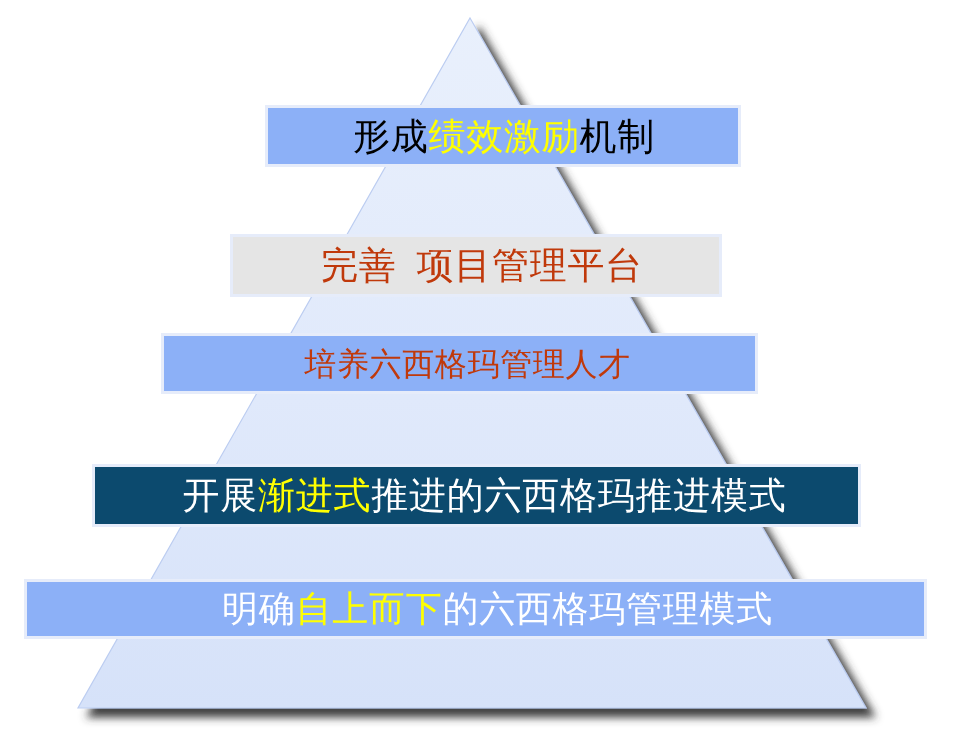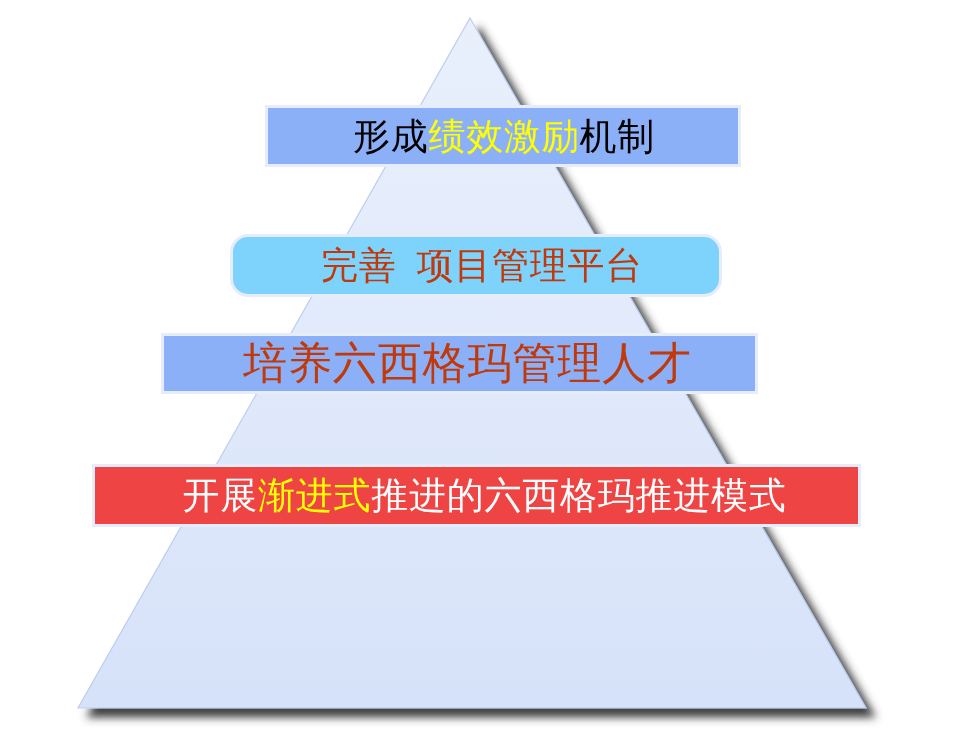--- a/index.html
+++ b/index.html
@@ -45,21 +45,21 @@
   #band-1 {
     left: 268px;  top: 108px;  width: 470px;  height: 56px;
     font-size: 37px;
   }
   #band-2 {
     left: 233px;  top: 237px;  width: 486px;  height: 57px;
     font-size: 37px;
   }
   #band-3 {
     left: 164px;  top: 336px;  width: 591px;  height: 55px;
-    font-size: 44px;
+    font-size: 32px;
   }
   #band-4 {
     left: 95px;   top: 467px;  width: 763px;  height: 57px;
     font-size: 37px;
   }
   #band-5 {
     left: 27px;   top: 582px;  width: 897px;  height: 54px;
     font-size: 36px;
   }
 
@@ -90,32 +90,37 @@
       <polygon points="470,18 866,708 78,708" fill="url(#pyrGrad)" stroke="#BCCDF1" stroke-width="1.2" filter="url(#pyrShadow)"></polygon>
     </svg>
   </div>
 
   <div class="band" id="band-1" style="background: rgb(140, 176, 247); box-shadow: rgb(230, 236, 250) 0px 0px 0px 3px;">
     <span class="text">
       <span class="seg" style="color: rgb(0, 0, 0);">形成</span><span class="seg" style="color: rgb(255, 255, 0);">绩效激励</span><span class="seg" style="color: rgb(0, 0, 0);">机制</span>
     </span>
   </div>
 
-  <div class="band" id="band-2" style="background: #7dd3fc; box-shadow: rgb(230, 236, 250) 0px 0px 0px 3px; border-radius: 15px;">
+  <div class="band" id="band-2" style="background: #e5e5e5; box-shadow: rgb(230, 236, 250) 0px 0px 0px 3px;">
     <span class="text">
       <span class="seg" style="color: rgb(192, 57, 11);">完善&nbsp; 项目管理平台</span>
     </span>
   </div>
 
   <div class="band" id="band-3" style="background: rgb(140, 176, 247); box-shadow: rgb(230, 236, 250) 0px 0px 0px 3px;">
     <span class="text">
       <span class="seg" style="color: rgb(192, 57, 11);">培养六西格玛管理人才</span>
     </span>
   </div>
 
-  <div class="band" id="band-4" style="background: #ef4444; box-shadow: rgb(230, 236, 250) 0px 0px 0px 3px;">
+  <div class="band" id="band-4" style="background: #0c4a6e; box-shadow: rgb(230, 236, 250) 0px 0px 0px 3px;">
     <span class="text">
       <span class="seg" style="color: rgb(255, 255, 255);">开展</span><span class="seg" style="color: rgb(255, 255, 0);">渐进式</span><span class="seg" style="color: rgb(255, 255, 255);">推进的六西格玛推进模式</span>
     </span>
   </div>
 
+  <div class="band" id="band-5" style="background: rgb(140, 176, 247); box-shadow: rgb(230, 236, 250) 0px 0px 0px 3px;">
+    <span class="text">
+      <span class="seg" style="color: rgb(255, 255, 255);">明确</span><span class="seg" style="color: rgb(255, 255, 0);">自上而下</span><span class="seg" style="color: rgb(255, 255, 255);">的六西格玛管理模式</span>
+    </span>
+  </div>
 
 </div>
 
 </body></html>

